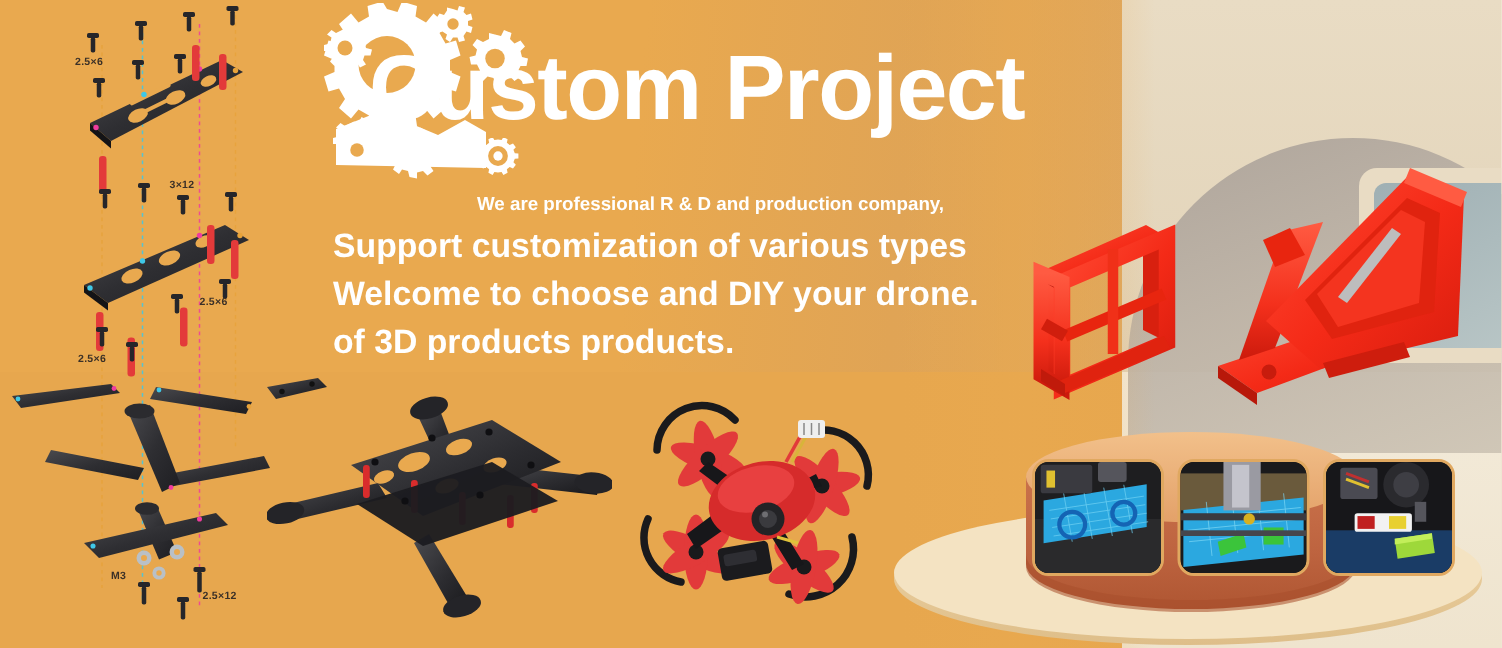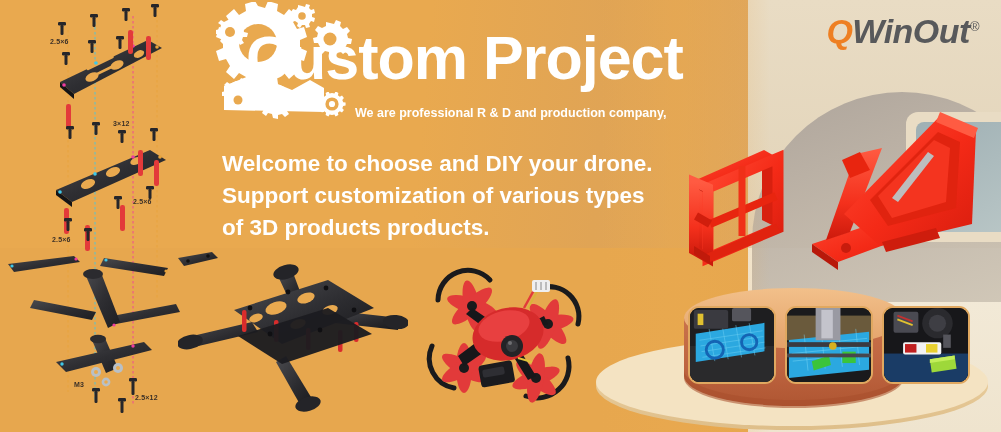--- a/index.html
+++ b/index.html
@@ -60,21 +60,21 @@
 
   
   .title {
     position:absolute; left:246px; top:28px;
     font-size:61px; font-weight:bold; color:#ffffff;
     letter-spacing:-1px; line-height:1;
     white-space:nowrap;
   }
   .subtitle-row {
     position:absolute; left:318px; top:92px;
-    display:flex; align-items:flex-end; gap:9px;
+    display:flex; align-items:flex-start; gap:9px;flex-direction:column;
   }
   .subtitle-gear { width:28px; height:28px; flex:0 0 28px; }
   .subtitle {
     font-size:12.5px; font-weight:bold; color:#ffffff; white-space:nowrap;
   }
 
   
   .copy {
     position:absolute; left:222px; top:148px;
     font-size:22.5px; font-weight:bold; color:#ffffff;
@@ -209,28 +209,25 @@
                  L0.4,13.6 L0.4,10.4 L2.8,10.2 L3.7,7.9 L2.1,6.1 L4,3.6 L6.2,4.7 L8.1,3.2
                  L7.6,0.9 L10.4,-0.6 L11.6,1.4 Z"></path>
         <circle cx="14" cy="12" r="6.6" fill="#E9A94F"></circle>
         <circle cx="14" cy="12" r="3.1" fill="#ffffff"></circle>
       </g>
     </svg>
     <span class="subtitle">We are professional R &amp; D and production company,</span>
   </div>
 
   <div class="copy">
+    <div>Support customization of various types</div>
     <div>Welcome to choose and DIY your drone.</div>
-    <div>Support customization of various types</div>
     <div>of 3D products products.</div>
   </div>
 
-  <div class="logo">
-    <span class="q">Q</span><span class="rest">WinOut</span><span class="reg">®</span>
-  </div>
 
   <div class="diagram">
     <svg viewBox="0 0 215 432">
       <defs>
         <linearGradient id="cf" x1="0" y1="0" x2="1" y2="1">
           <stop offset="0%" stop-color="#4A4A4E"></stop>
           <stop offset="50%" stop-color="#2E2E32"></stop>
           <stop offset="100%" stop-color="#1E1E22"></stop>
         </linearGradient>
       </defs>

